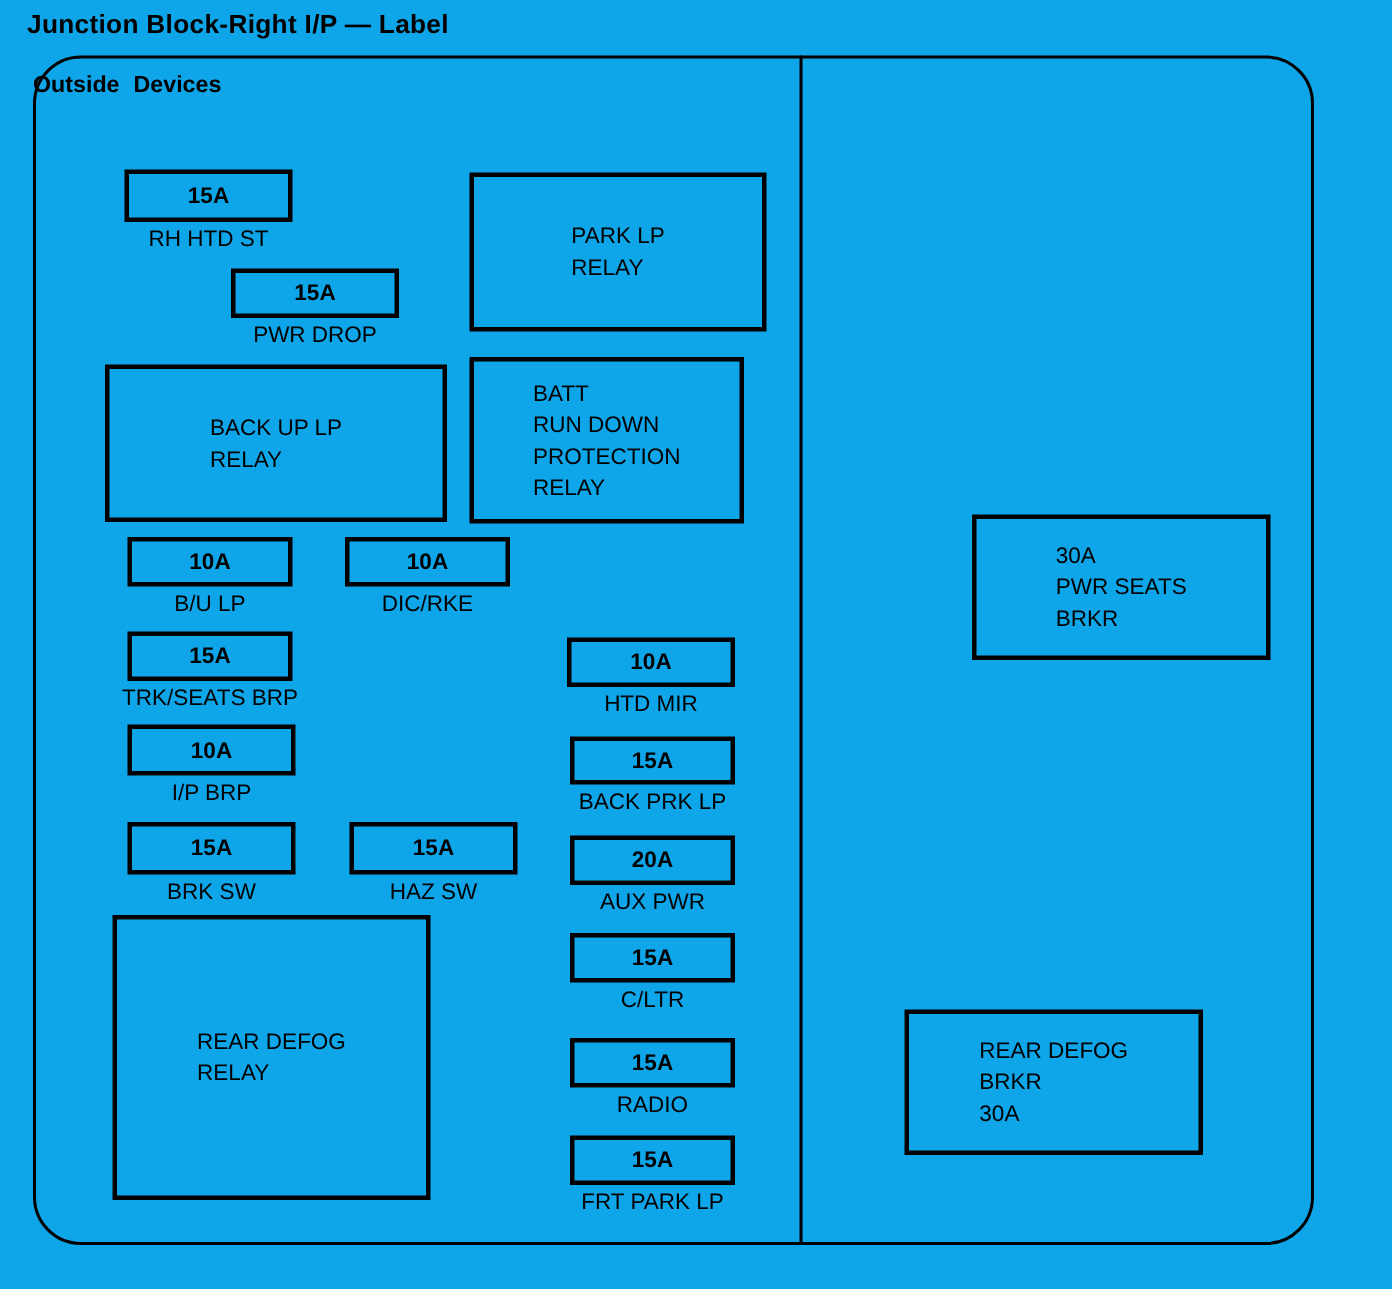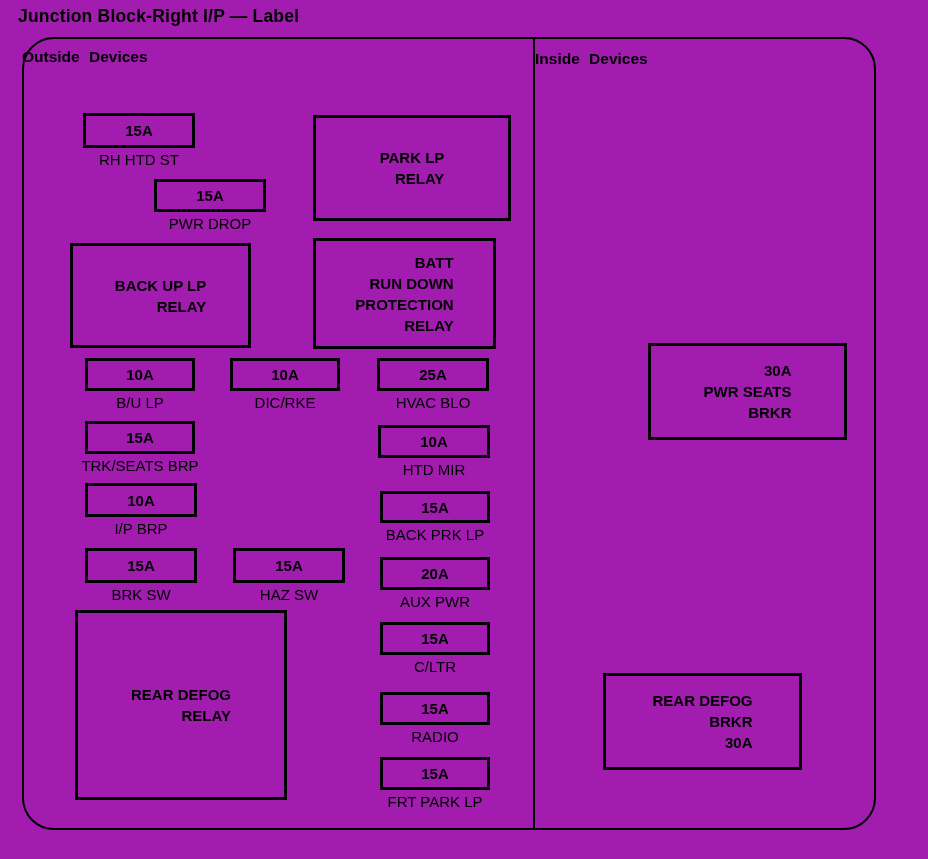--- a/index.html
+++ b/index.html
@@ -4,21 +4,21 @@
 <style>
   html, body {
     margin: 0;
     padding: 0;
     background: #ffffff;
   }
   #canvas {
     position: relative;
     width: 928px;
     height: 859px;
-    background: #a21caf;
+    background: #0ea5e9;
     font-family: "Liberation Sans", sans-serif;
     color: #000000;
     overflow: hidden;
   }
   .title {
     position: absolute;
     left: 18px;
     top: 6px;
     font-size: 17.5px;
     font-weight: bold;
@@ -75,39 +75,38 @@
     font-weight: normal;
     white-space: nowrap;
   }
   .relay, .breaker {
     position: absolute;
     border: 3px solid #000000;
     box-sizing: border-box;
     display: flex;
     align-items: center;
     justify-content: center;
-    text-align: right;
+    text-align: left;
     font-size: 15px;
-    font-weight: bold;
+    font-weight: normal;
     line-height: 21px;
     white-space: pre-line;
   }
 </style>
 </head>
 <body>
 
 <div id="canvas">
 
   <div class="title">Junction Block-Right I/P — Label</div>
 
   <div class="frame"></div>
   <div class="divider"></div>
 
   <div class="section-header hdr-outside">Outside Devices</div>
-  <div class="section-header hdr-inside">Inside Devices</div>
 
   <div class="fuse" style="left:83px;top:113px;width:112px;height:35px">
     <div class="amp">15A</div>
     <div class="flabel">RH HTD ST</div>
   </div>
 
   <div class="fuse" style="left:154px;top:179px;width:112px;height:33px">
     <div class="amp">15A</div>
     <div class="flabel">PWR DROP</div>
   </div>
@@ -115,24 +114,20 @@
   <div class="fuse" style="left:85px;top:358px;width:110px;height:33px">
     <div class="amp">10A</div>
     <div class="flabel">B/U LP</div>
   </div>
 
   <div class="fuse" style="left:230px;top:358px;width:110px;height:33px">
     <div class="amp">10A</div>
     <div class="flabel">DIC/RKE</div>
   </div>
 
-  <div class="fuse" style="left:377px;top:358px;width:112px;height:33px">
-    <div class="amp">25A</div>
-    <div class="flabel">HVAC BLO</div>
-  </div>
 
   <div class="fuse" style="left:85px;top:421px;width:110px;height:33px">
     <div class="amp">15A</div>
     <div class="flabel">TRK/SEATS BRP</div>
   </div>
 
   <div class="fuse" style="left:378px;top:425px;width:112px;height:33px">
     <div class="amp">10A</div>
     <div class="flabel">HTD MIR</div>
   </div>
@@ -172,21 +167,21 @@
     <div class="flabel">RADIO</div>
   </div>
 
   <div class="fuse" style="left:380px;top:757px;width:110px;height:33px">
     <div class="amp">15A</div>
     <div class="flabel">FRT PARK LP</div>
   </div>
 
   <div class="relay" style="left:313px;top:115px;width:198px;height:106px">PARK LP
 RELAY</div>
-  <div class="relay" style="left:70px;top:243px;width:181px;height:105px">BACK UP LP
+  <div class="relay" style="left:70px;top:243px;width:228px;height:105px">BACK UP LP
 RELAY</div>
   <div class="relay" style="left:313px;top:238px;width:183px;height:111px">BATT
 RUN DOWN
 PROTECTION
 RELAY</div>
   <div class="relay" style="left:75px;top:610px;width:212px;height:190px">REAR DEFOG
 RELAY</div>
 
   <div class="breaker" style="left:648px;top:343px;width:199px;height:97px">30A
 PWR SEATS

